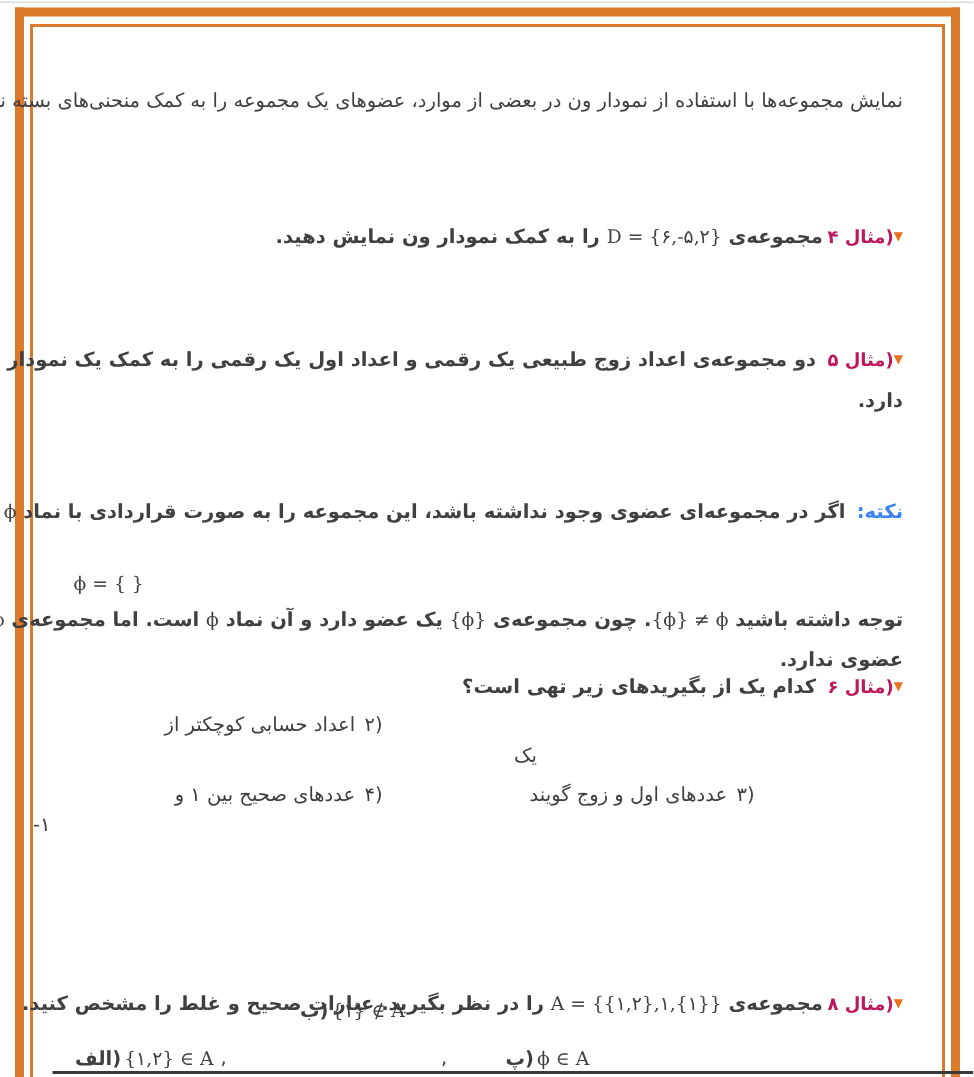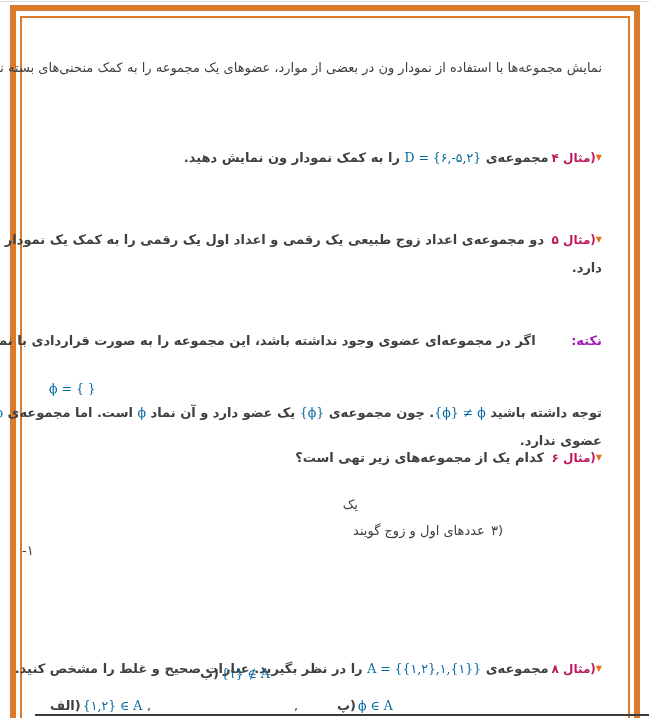--- a/index.html
+++ b/index.html
@@ -20,24 +20,24 @@
     position:absolute; right:47px; direction:rtl; text-align:right;
     white-space:nowrap; font-size:13px; line-height:20px; color:#3e3e3e;
   }
   .ltr-line { position:absolute; direction:ltr; white-space:nowrap; font-size:13px; line-height:20px; }
   .bold { font-weight:bold; color:#404040; }
   .exmarker { color:#e7701c; font-size:8px; vertical-align:2px; }
   .exlabel {
     color:#be185d; font-weight:bold; direction:ltr; unicode-bidi:isolate;
     padding-left:3px; font-size:12px;
   }
-  .notelabel { color:#a21caf; font-weight:bold; padding-left:3px;margin-left:28px; }
+  .notelabel { color:#3b82f6; font-weight:bold; padding-left:3px; }
   .math {
     direction:ltr; unicode-bidi:isolate; font-family:"DejaVu Serif", serif;
-    font-weight:normal; color:#0369a1; font-size:12.5px;
+    font-weight:normal; color:#404040; font-size:12.5px;
   }
   .opt-num { direction:ltr; unicode-bidi:isolate; padding-left:2px; }
   .s-label { font-weight:bold; color:#404040; direction:ltr; unicode-bidi:isolate; margin-right:2px; font-size:13px; }
   .stmt { position:absolute; direction:ltr; white-space:nowrap; font-size:12.5px; line-height:20px; }
   .comma { position:absolute; font-size:13px; color:#3a4254; }
   .bottom-rule { position:absolute; left:35px; right:0; top:714px; height:2px; background:#3a3a3a; }
 </style>
 </head>
 <body>
 
@@ -77,28 +77,36 @@
     <span>یک عضو دارد و آن نماد</span>
     <span class="math">ϕ</span>
     <span>است. اما مجموعه‌ی</span>
     <span class="math">ϕ</span>
     
   </div>
   <div class="line bold" style="top:431px">عضوی ندارد.</div>
 
   <div class="line bold" style="top:448px">
     <span class="exmarker">▼</span><span class="exlabel">مثال ۶)</span>
-    <span>کدام یک از مجموعه‌های زیر تهی است؟</span>
+    <span>کدام یک از بگیرید‌های زیر تهی است؟</span>
   </div>
 
+  <div class="line" style="top:474px; right:394px">
+    <span class="opt-num">۲)</span>
+    <span>اعداد حسابی کوچکتر از</span>
+  </div>
   <div class="line" style="top:495px; right:291px">یک</div>
 
   <div class="line" style="top:521px; right:146px">
     <span class="opt-num">۳)</span>
     <span>عددهای اول و زوج گویند</span>
+  </div>
+  <div class="line" style="top:521px; right:394px">
+    <span class="opt-num">۴)</span>
+    <span>عددهای صحیح بین ۱ و</span>
   </div>
   <div class="ltr-line" style="top:541px; left:22px">-۱</div>
 
 
   <div class="line bold" style="top:659px">
     <span class="exmarker">▼</span><span class="exlabel">مثال ۸)</span><span>مجموعه‌ی</span>
     <span class="math">A = {{۱,۲},۱,{۱}}</span>
     <span>را در نظر بگیرید. عبارات صحیح و غلط را مشخص کنید.</span>
   </div>
 

